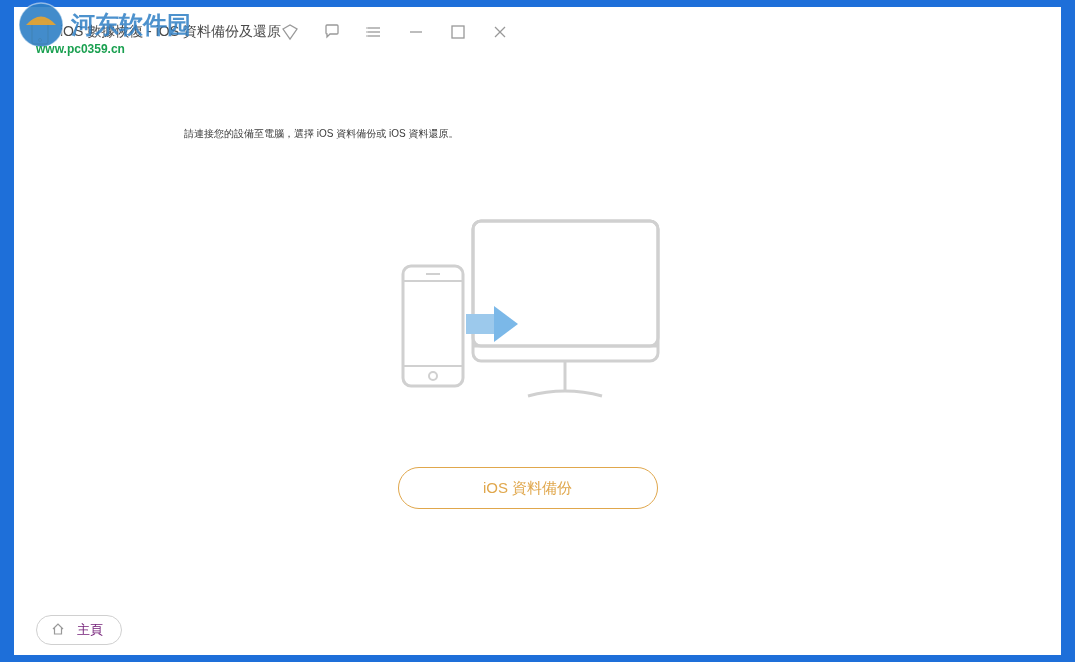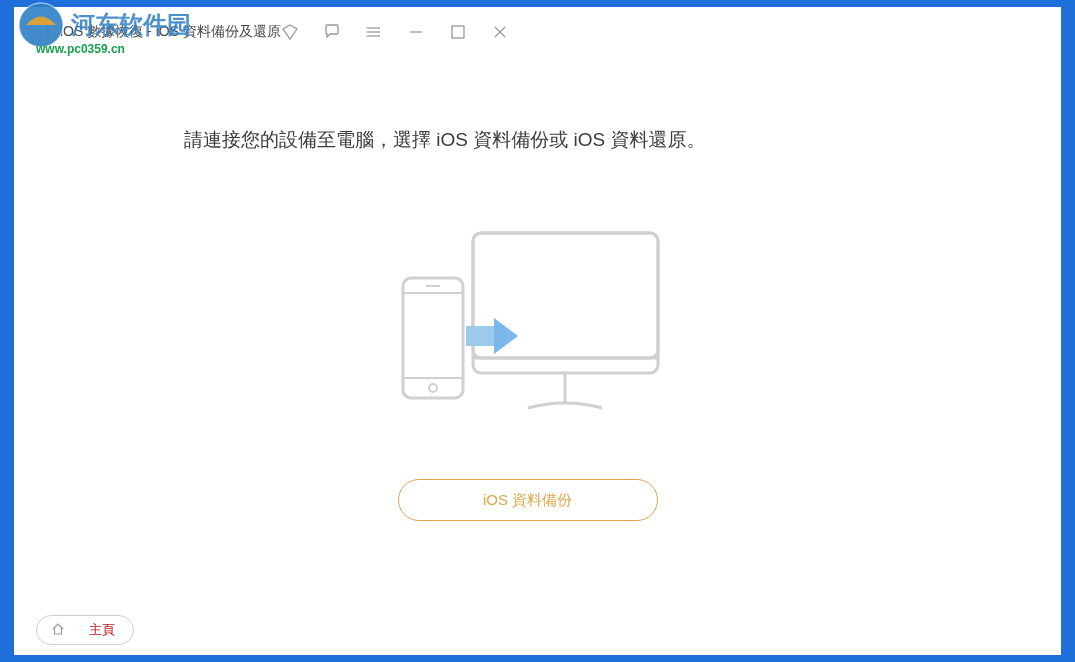--- a/index.html
+++ b/index.html
@@ -77,21 +77,21 @@
       font-family: Arial, sans-serif;
     }
     .main-content {
       flex: 1;
       display: flex;
       flex-direction: column;
       align-items: center;
       padding-top: 70px;
     }
     .instruction {
-      font-size: 19px;
+      font-size: 10px;
       color: #3a3a3a;
       margin-bottom: 70px;
       align-self: flex-start;
       margin-left: 170px;
     }
     .options-row {
       display: flex;
       gap: 100px;
       justify-content: center;
       margin-left: -20px;
@@ -125,27 +125,27 @@
       height: 50px;
       display: flex;
       align-items: center;
       padding: 0 22px;
     }
     .home-button {
       height: 30px;
       border: 1px solid #d0d0d0;
       border-radius: 15px;
       background: transparent;
-      color: #b91c1c;
+      color: #701a75;
       font-size: 13px;
       padding: 0 18px 0 14px;
       cursor: pointer;
       display: flex;
       align-items: center;
-      gap: 24px;
+      gap: 12px;
       font-family: inherit;
     }
   </style>
 </head>
 <body>
 
 <div class="watermark-logo">
   <svg width="180" height="50" viewBox="0 0 180 50">
     <circle cx="25" cy="25" r="22" fill="#2f7fc5" opacity="0.9"></circle>
     <path d="M 10 25 Q 25 8 40 25" fill="#f5a623" opacity="0.85"></path>

